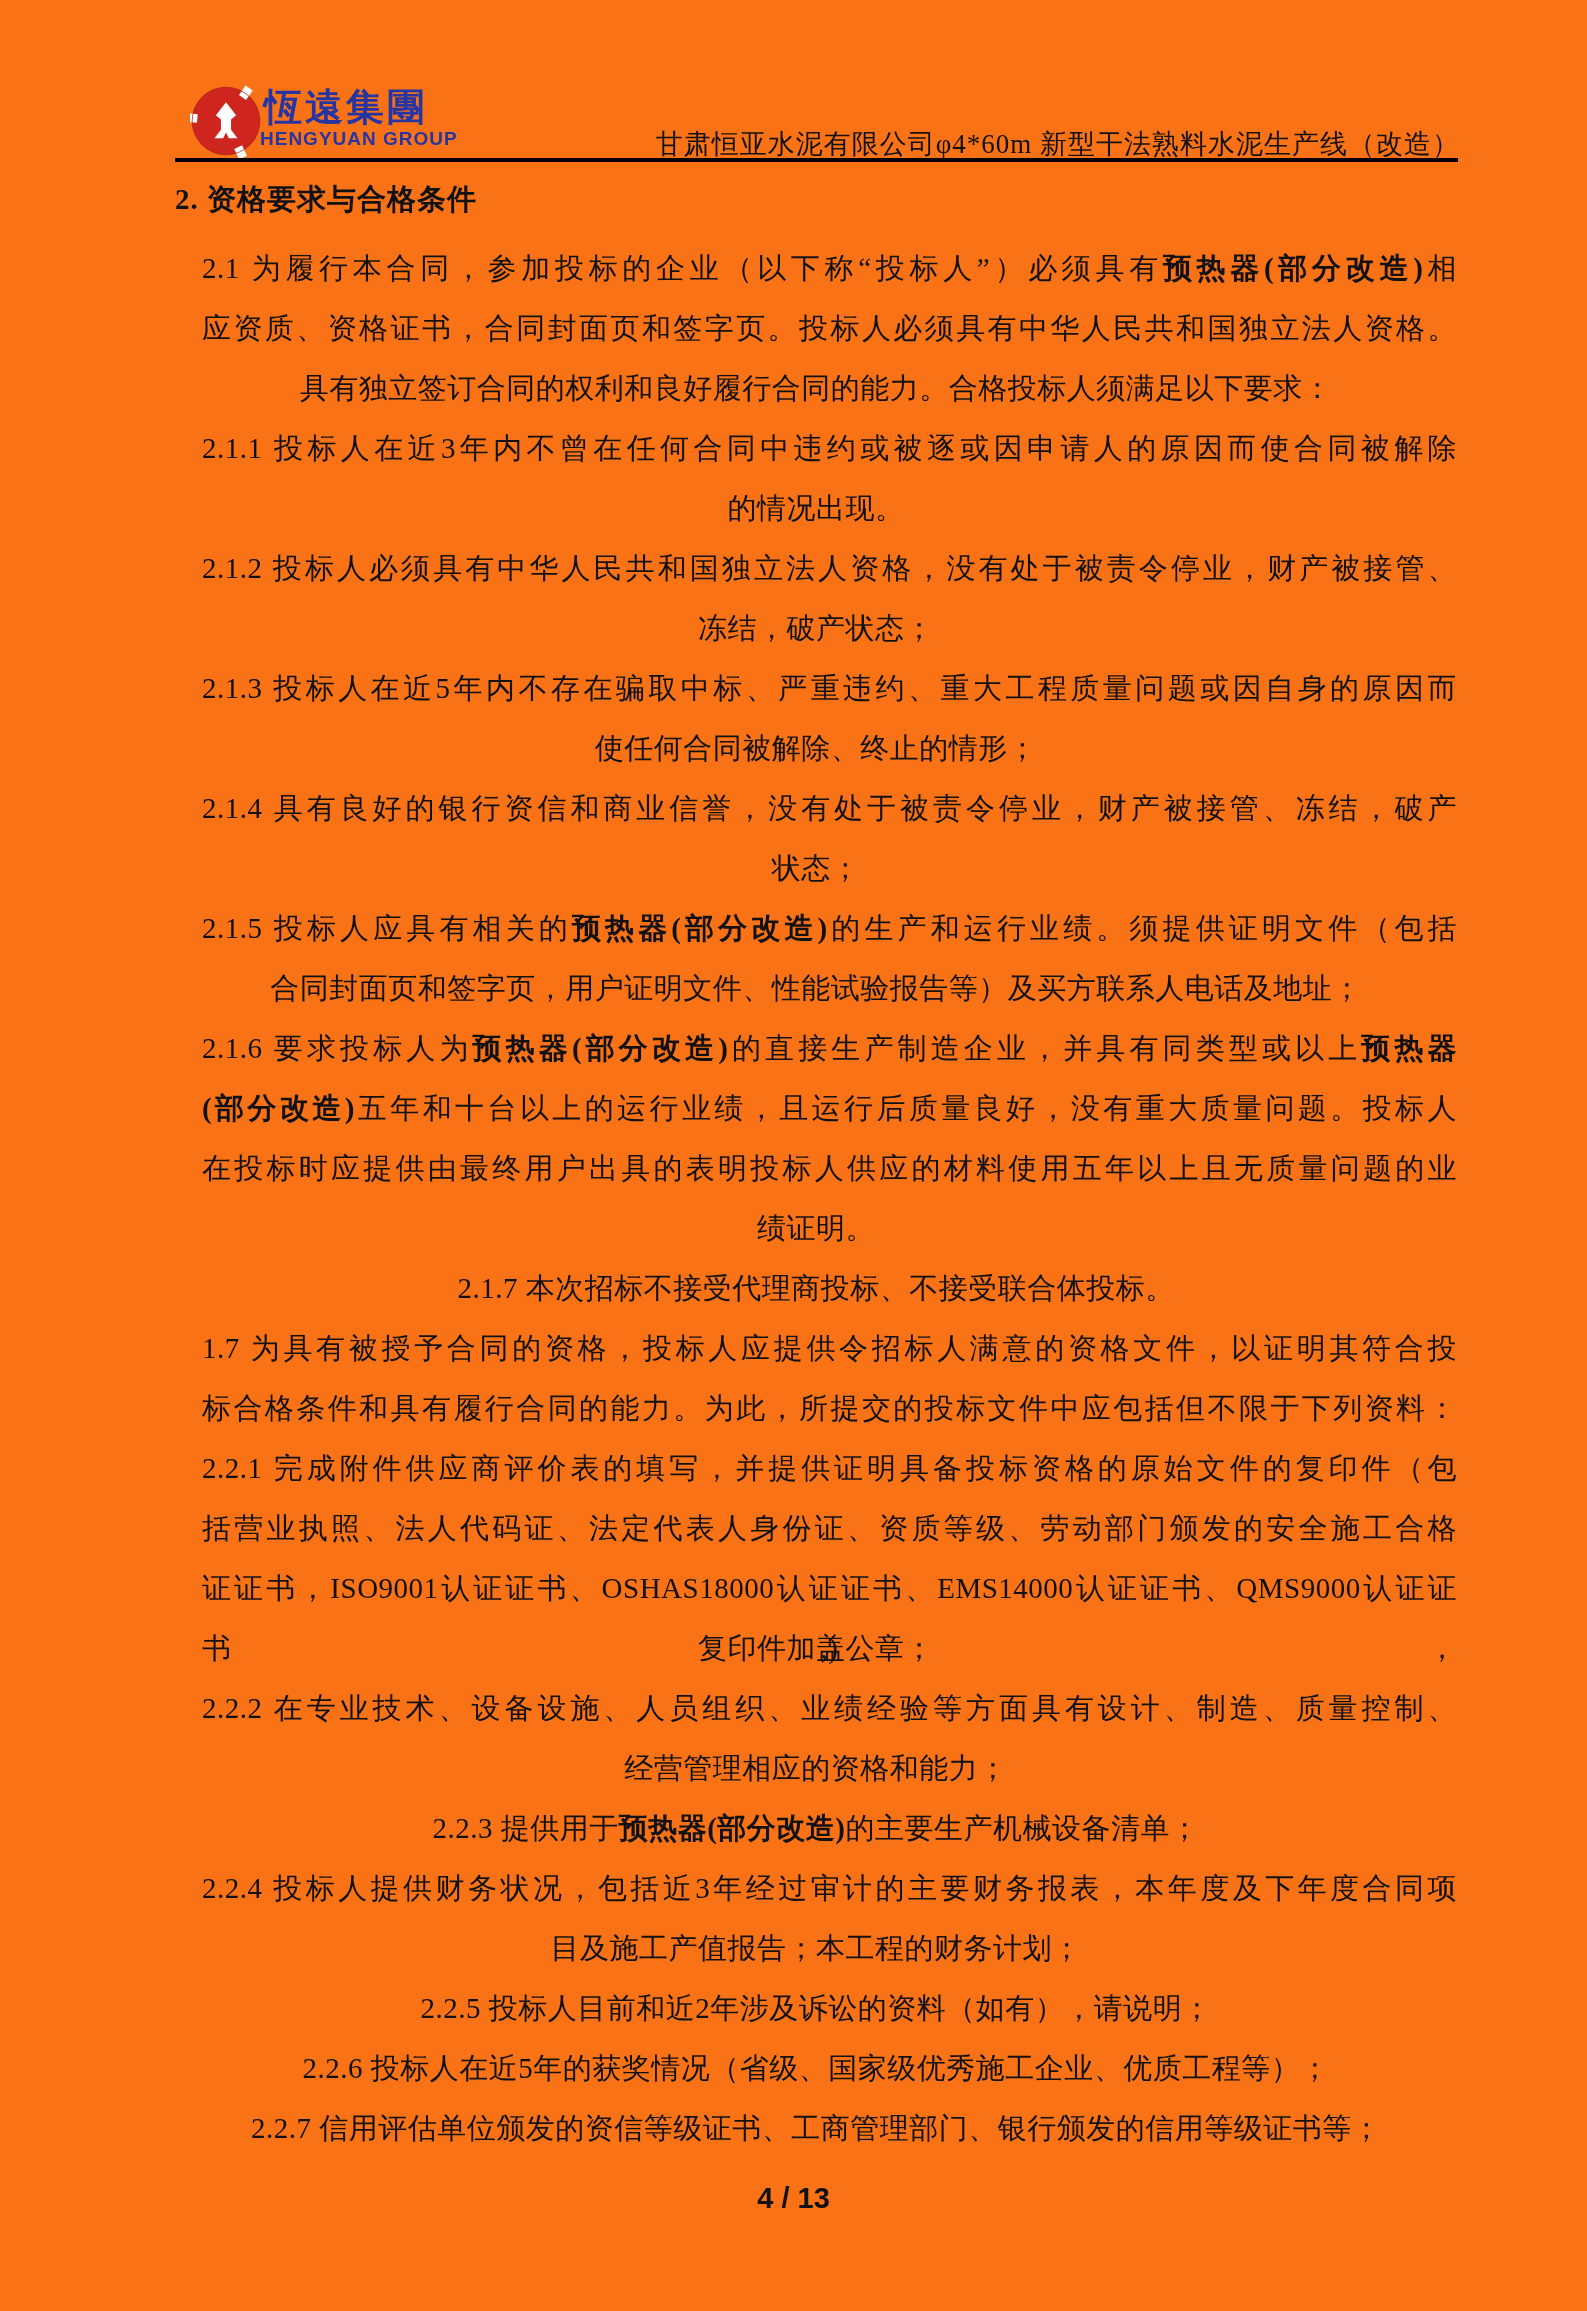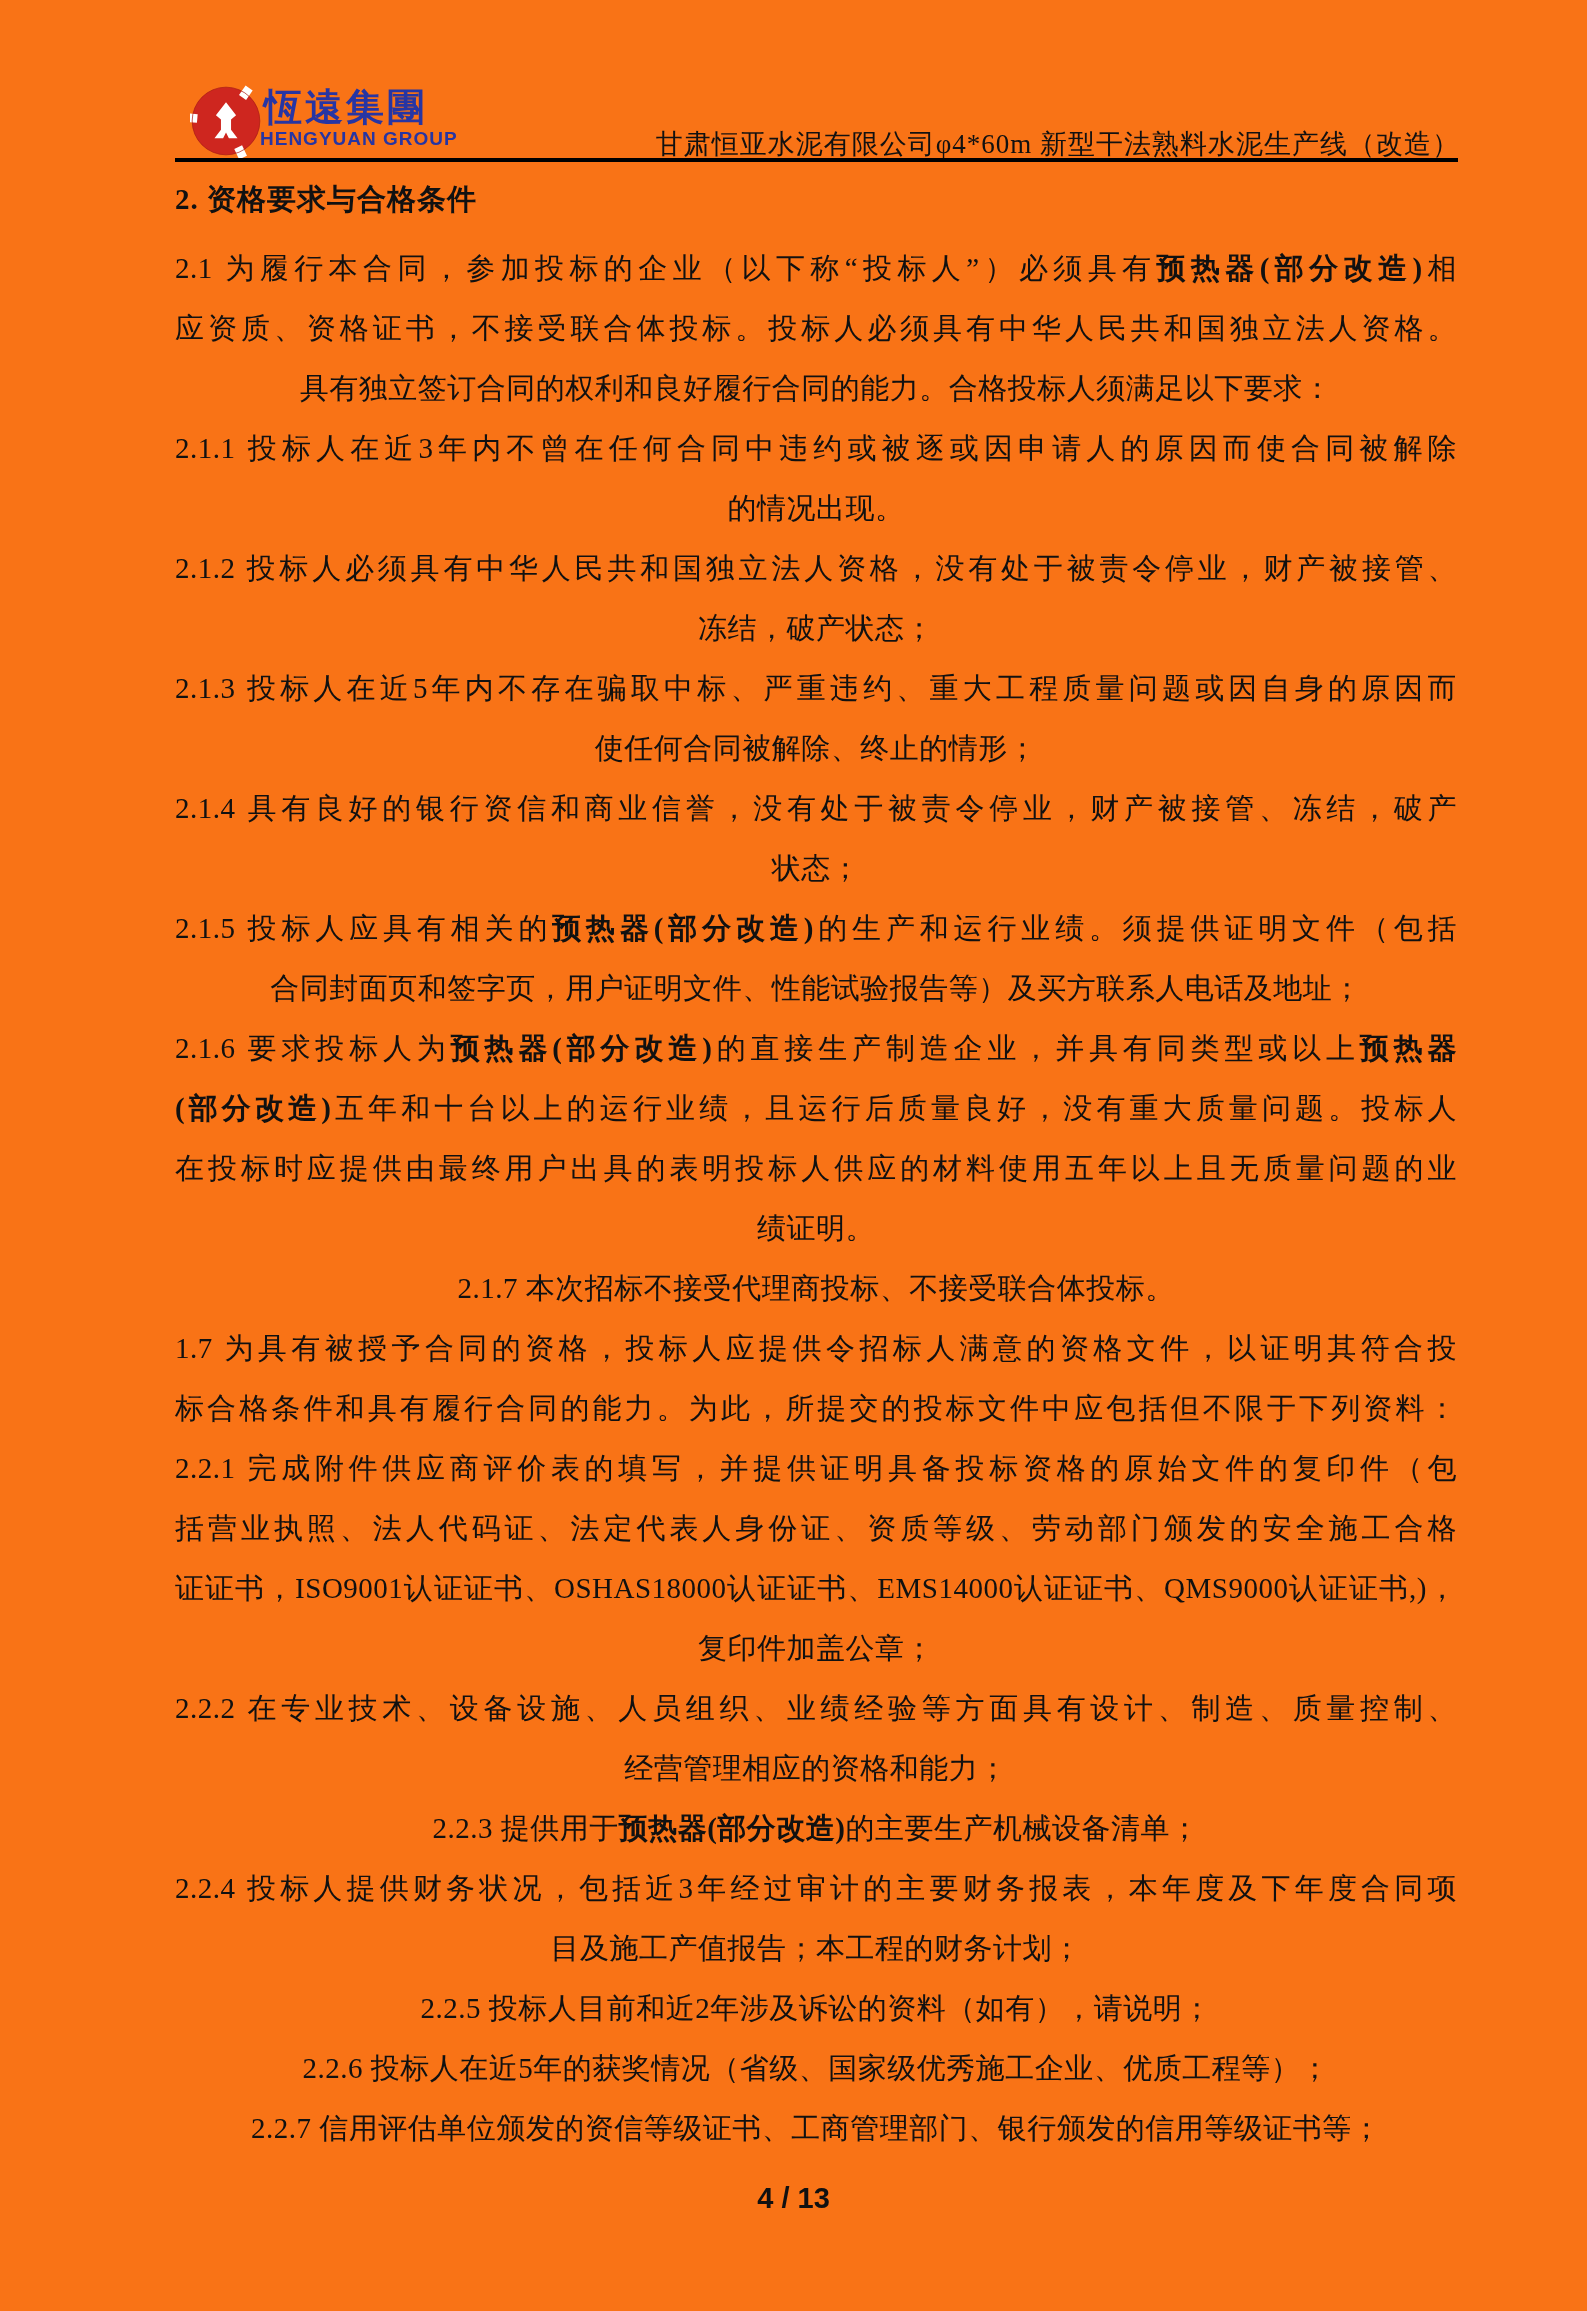--- a/index.html
+++ b/index.html
@@ -48,20 +48,21 @@
     height:60px;
     line-height:60px;
     font-size:29px;
     letter-spacing:0.5px;
     text-align:center;
     color:#111;
   }
   .line.fill{
     text-align:justify;
     text-align-last:justify;
+    margin-left:27px;
   }
   .line .bold{font-weight:bold;}
   
   .footer{
     position:absolute;left:0;top:2182px;width:1587px;
     text-align:center;
     font-family:"Liberation Sans","DejaVu Sans",sans-serif;
     font-size:29px;font-weight:bold;color:#111;
   }
 </style>
@@ -87,21 +88,21 @@
   <div class="logo-en">HENGYUAN GROUP</div>
 
   <div class="header-title">甘肃恒亚水泥有限公司φ4*60m 新型干法熟料水泥生产线（改造）</div>
 
   <div class="header-rule"></div>
 
   <div class="doc-heading">2. 资格要求与合格条件</div>
 
   <div class="doc-body">
       <div class="line fill"><span>2.1 为履行本合同，参加投标的企业（以下称“投标人”）必须具有</span><span class="bold">预热器(部分改造)</span><span>相</span></div>
-      <div class="line fill"><span>应资质、资格证书，不接受联合体投标。投标人必须具有中华人民共和国独立法人资格。</span></div>
+      <div class="line fill"><span>应资质、资格证书，合同封面页和签字页。投标人必须具有中华人民共和国独立法人资格。</span></div>
       <div class="line"><span>具有独立签订合同的权利和良好履行合同的能力。合格投标人须满足以下要求：</span></div>
       <div class="line fill"><span>2.1.1 投标人在近3年内不曾在任何合同中违约或被逐或因申请人的原因而使合同被解除</span></div>
       <div class="line"><span>的情况出现。</span></div>
       <div class="line fill"><span>2.1.2 投标人必须具有中华人民共和国独立法人资格，没有处于被责令停业，财产被接管、</span></div>
       <div class="line"><span>冻结，破产状态；</span></div>
       <div class="line fill"><span>2.1.3 投标人在近5年内不存在骗取中标、严重违约、重大工程质量问题或因自身的原因而</span></div>
       <div class="line"><span>使任何合同被解除、终止的情形；</span></div>
       <div class="line fill"><span>2.1.4 具有良好的银行资信和商业信誉，没有处于被责令停业，财产被接管、冻结，破产</span></div>
       <div class="line"><span>状态；</span></div>
       <div class="line fill"><span>2.1.5 投标人应具有相关的</span><span class="bold">预热器(部分改造)</span><span>的生产和运行业绩。须提供证明文件（包括</span></div>

